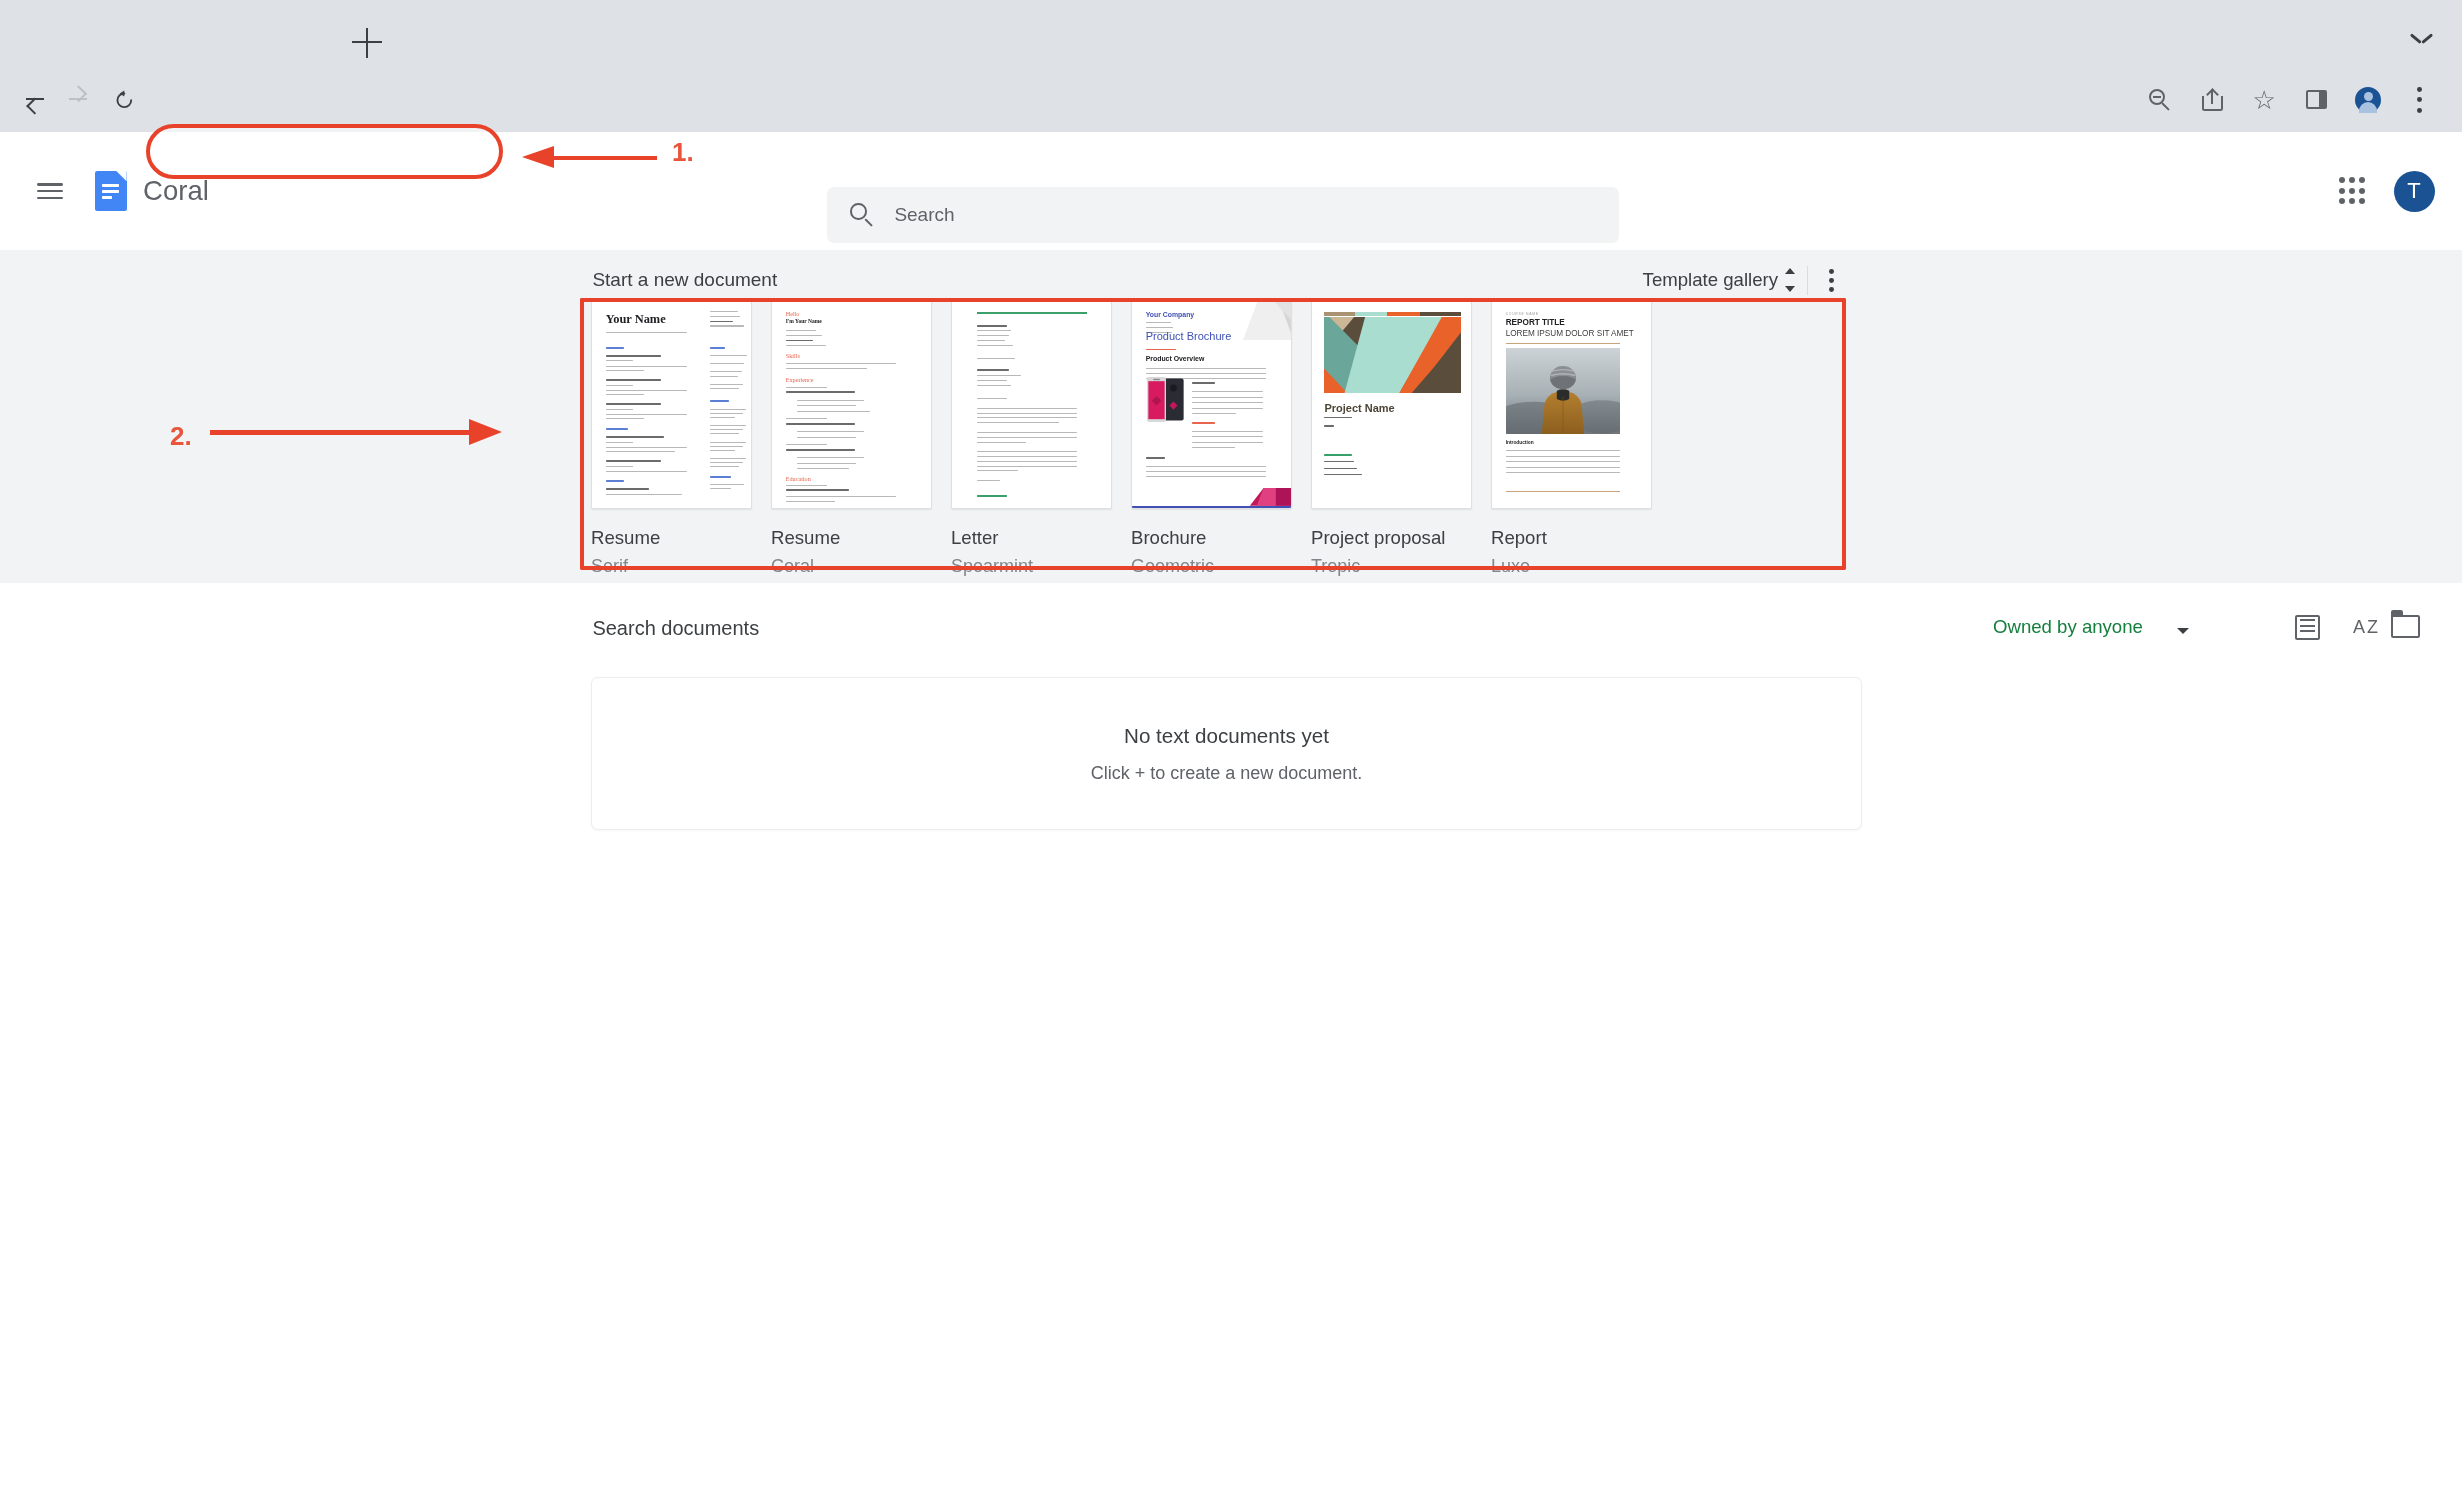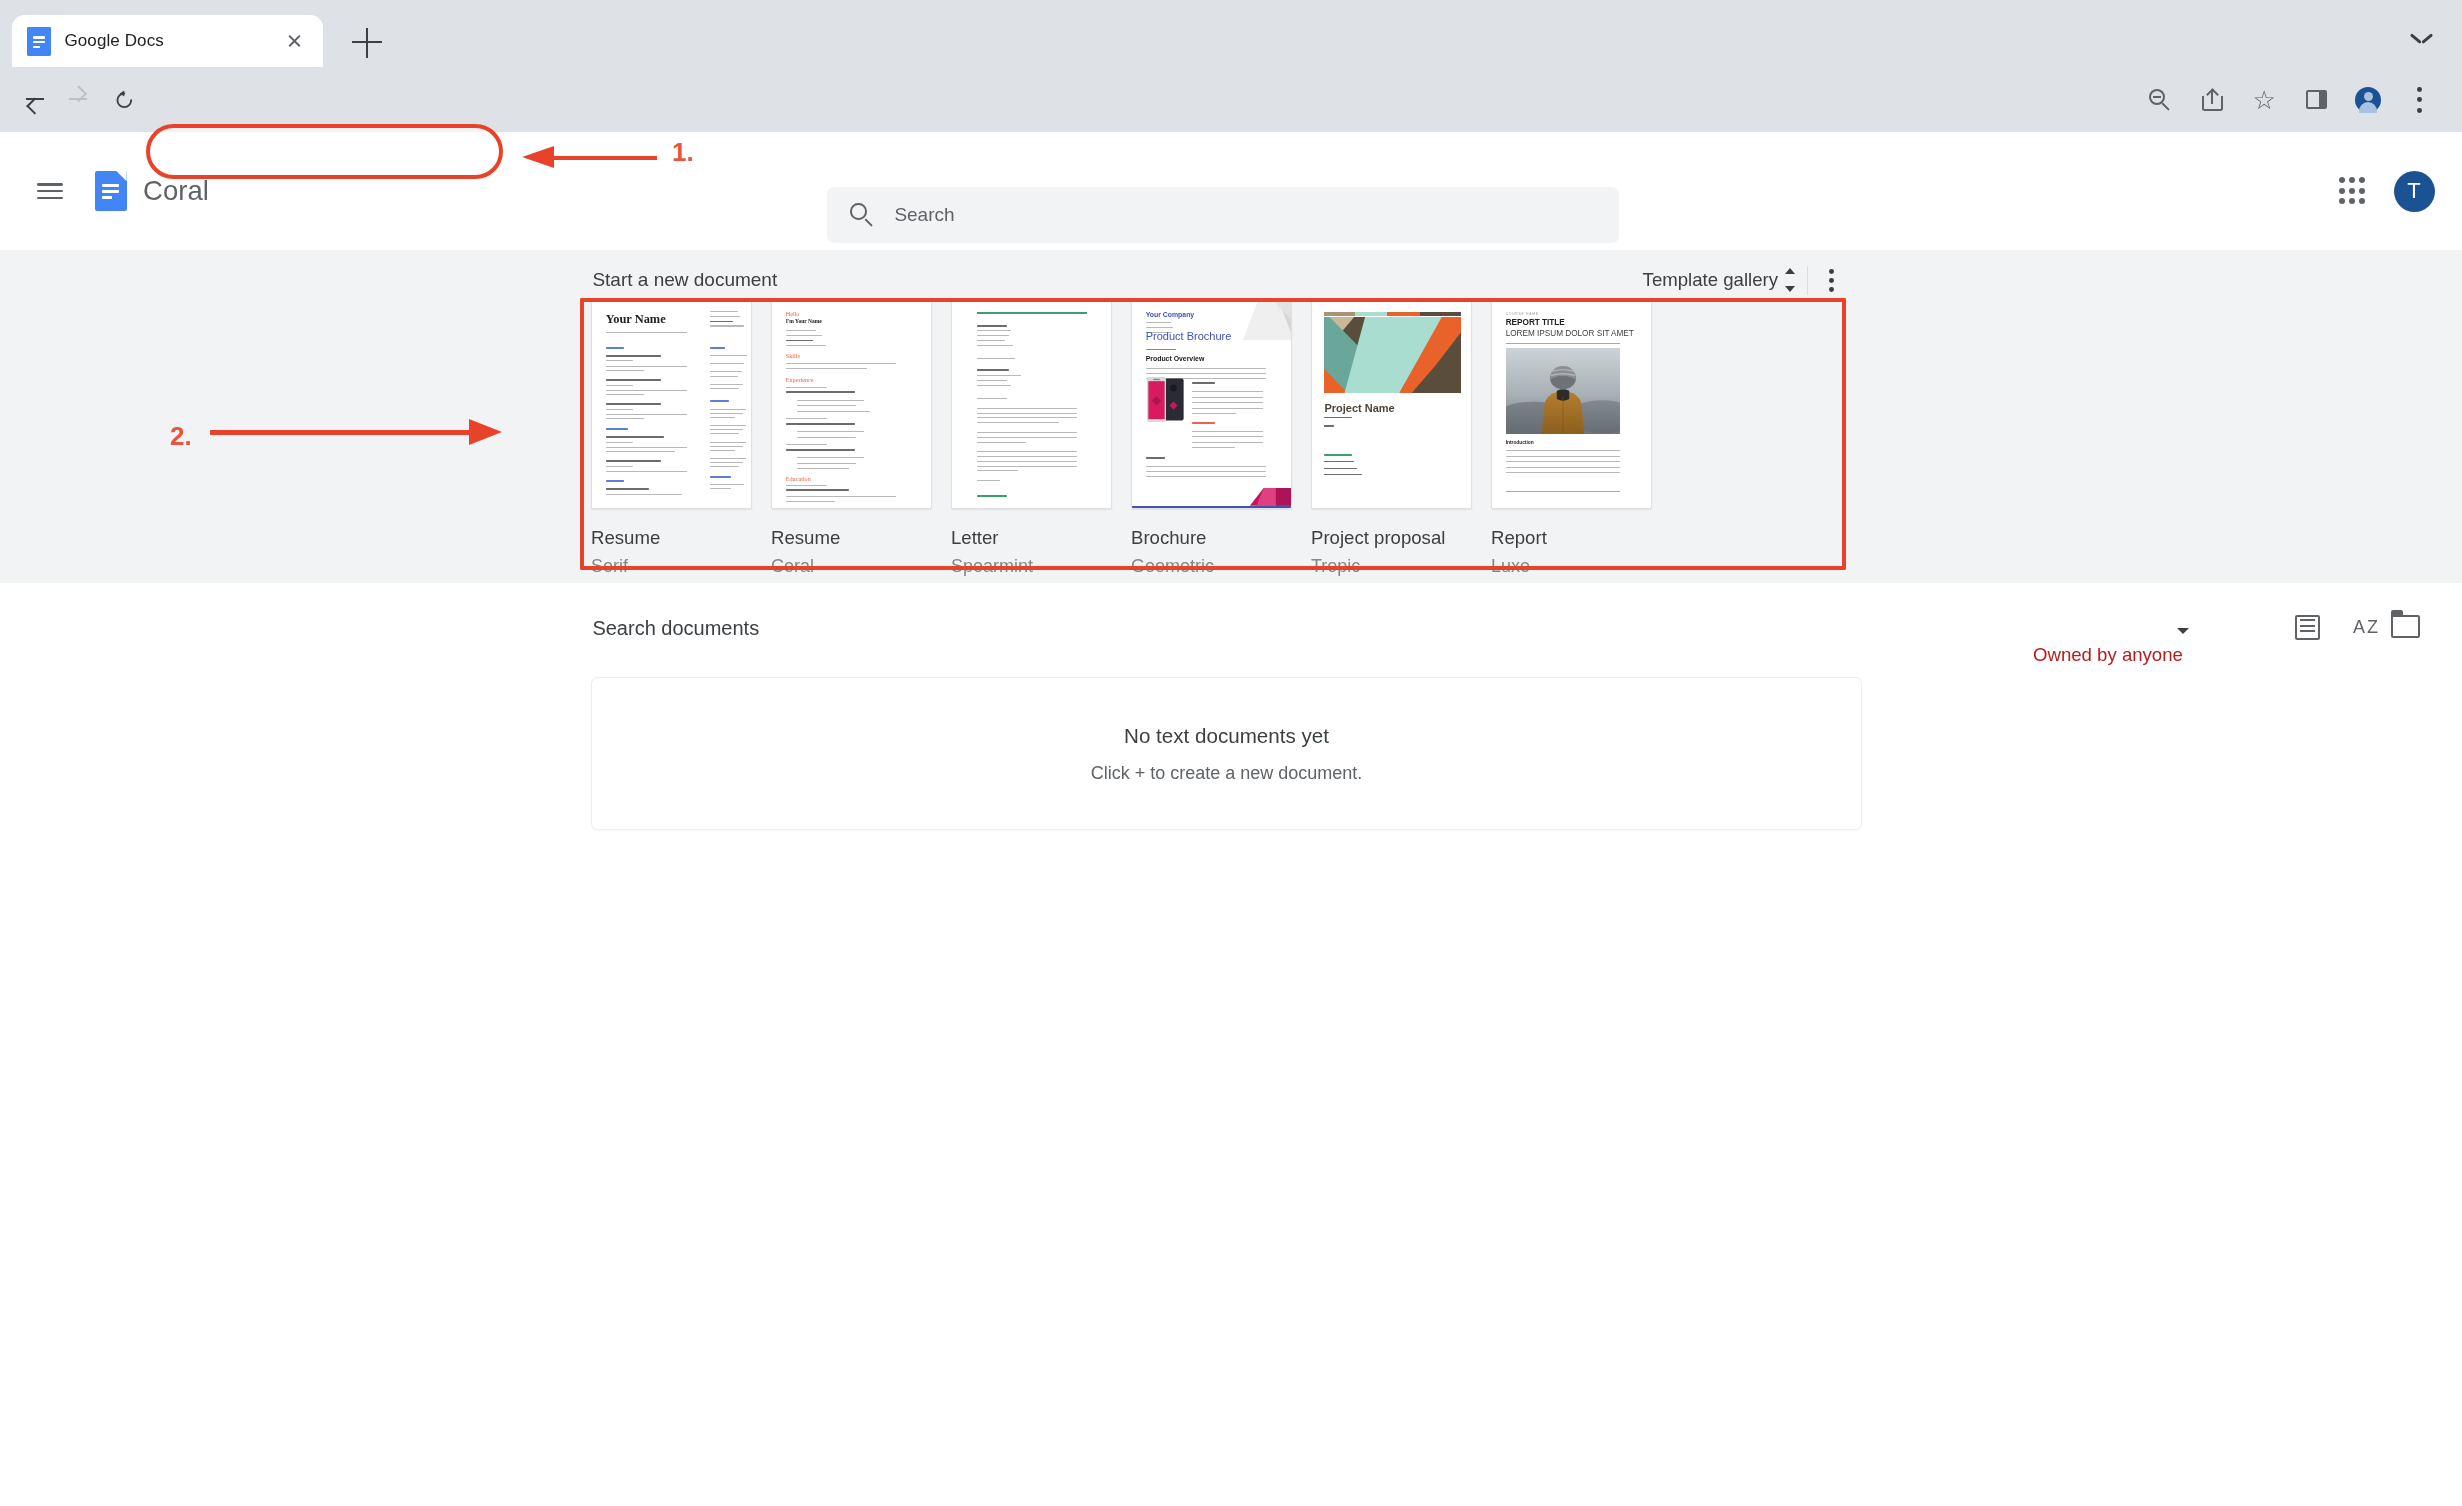--- a/index.html
+++ b/index.html
@@ -280,23 +280,22 @@
   .luxe-rule { position:absolute; left:13.7px; width:114px; height:0.7px; background:#c8a47a;}
   .luxe-photo { position:absolute; left:13.7px; top:48px; width:114px; height:86px;
      background:linear-gradient(#c9cfd3,#9aa3a8 55%,#7e8589);
      overflow:hidden;}
   .luxe-intro { position:absolute; left:13.7px; top:140px; font-size:4.8px; color:#202124; font-weight:bold;}
 
   
   .recent-wrap { position:absolute; left:591px; top:605px; width:1271px; }
   .recent-title { position:absolute; left:1.4px; top:12.4px; font-size:20px; color:#3c4043;}
   .owned {
-    position:absolute; left:1442px; top:11px; font-size:18.6px; color:#b91c1c;
+    position:absolute; left:1402px; top:11px; font-size:18.6px; color:#15803d;
     white-space:nowrap;
-    margin-top:28px;
   }
   .owned-caret { position:absolute; left:1586px; top:23.4px; width:0; height:0;
     border-left:6.2px solid transparent; border-right:6.2px solid transparent; border-top:6.9px solid #3c4043;}
   .list-ico { position:absolute; left:1704px; top:9.6px; width:25px; height:25px;
     border:2.1px solid #5f6368; border-radius:2.1px;}
   .list-ico i { position:absolute; left:2.7px; width:15px; height:2.1px; background:#5f6368;}
   .list-ico i:nth-child(1){top:2.7px;} .list-ico i:nth-child(2){top:8.2px;} .list-ico i:nth-child(3){top:13.7px;}
   .az-ico { position:absolute; left:1751px; top:6.9px; width:37px; height:32px;
     font-size:18px; color:#5f6368; letter-spacing:0.7px;}
   .folder-ico { position:absolute; left:1800px; top:9.6px; width:29px; height:23.4px;
@@ -340,30 +339,20 @@
   .anno2-arrow .head { position:absolute; right:0; top:0; width:0; height:0;
      border-top:13.7px solid transparent; border-bottom:13.7px solid transparent;
      border-left:33px solid #e8432a;}
 </style>
 </head>
 <body>
 
 <div class="browser-chrome">
 
   <div class="tabstrip">
-    <div class="tab">
-      <span class="tab-favicon">
-        <span class="docs-ico">
-          <span class="page"></span><span class="fold"></span>
-          <span class="ln l1"></span><span class="ln l2"></span><span class="ln l3"></span>
-        </span>
-      </span>
-      <span class="tab-title">Google Docs</span>
-      <span class="tab-close"></span>
-    </div>
     <div class="newtab"></div>
     <div class="tab-chevron"></div>
   </div>
 
   <div class="toolbar">
     <div class="nav-btns">
       <div class="nav-btn">
           <span class="arrow-left"></span>
         </div>
       <div class="nav-btn">

